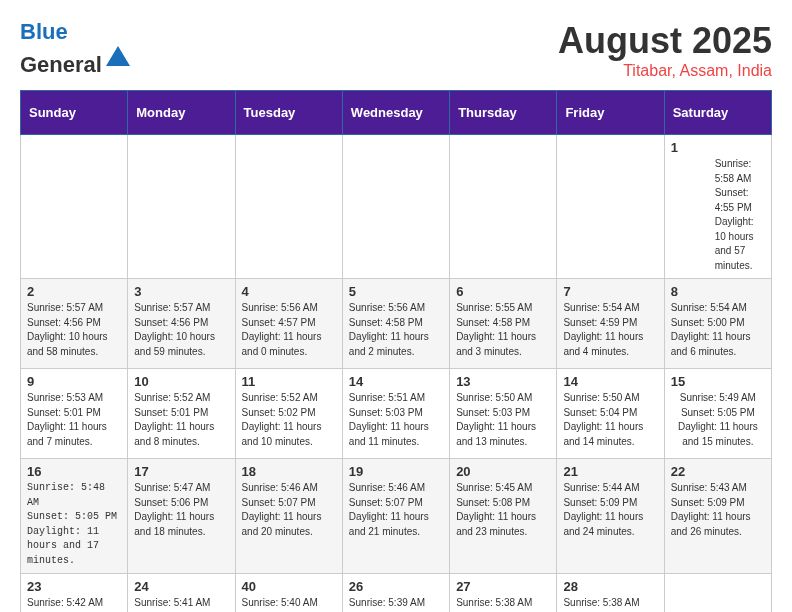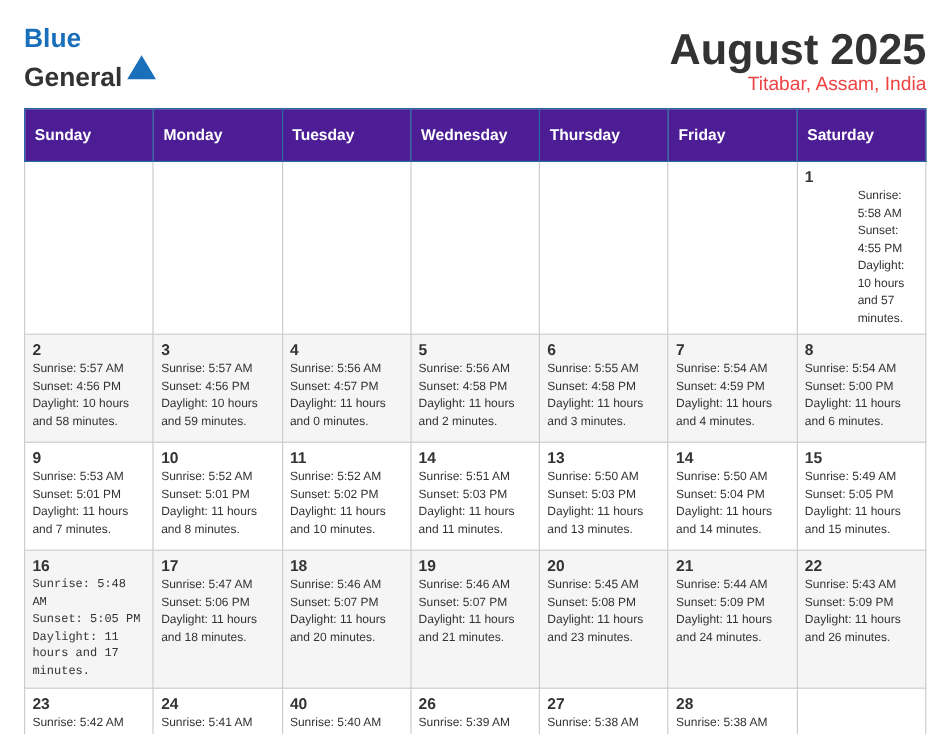--- a/index.html
+++ b/index.html
@@ -210,21 +210,21 @@
 Daylight: 11 hours and 13 minutes.</div>
         </td>
         <td>
           <span class="day-num">14</span>
           <div class="day-info" style="white-space: pre-line;">Sunrise: 5:50 AM
 Sunset: 5:04 PM
 Daylight: 11 hours and 14 minutes.</div>
         </td>
         <td>
           <span class="day-num">15</span>
-          <div class="day-info" style="white-space: pre-line;">Sunrise: 5:49 AM
+          <div class="day-info" style="white-space: pre-line; text-align: center;">Sunrise: 5:49 AM
 Sunset: 5:05 PM
 Daylight: 11 hours and 15 minutes.</div>
         </td>
       </tr>
       <tr>
         <td>
           <span class="day-num">16</span>
           <div class="day-info" style="white-space: pre-line; font-family: Liberation Mono, monospace;">Sunrise: 5:48 AM
 Sunset: 5:05 PM
 Daylight: 11 hours and 17 minutes.</div>

